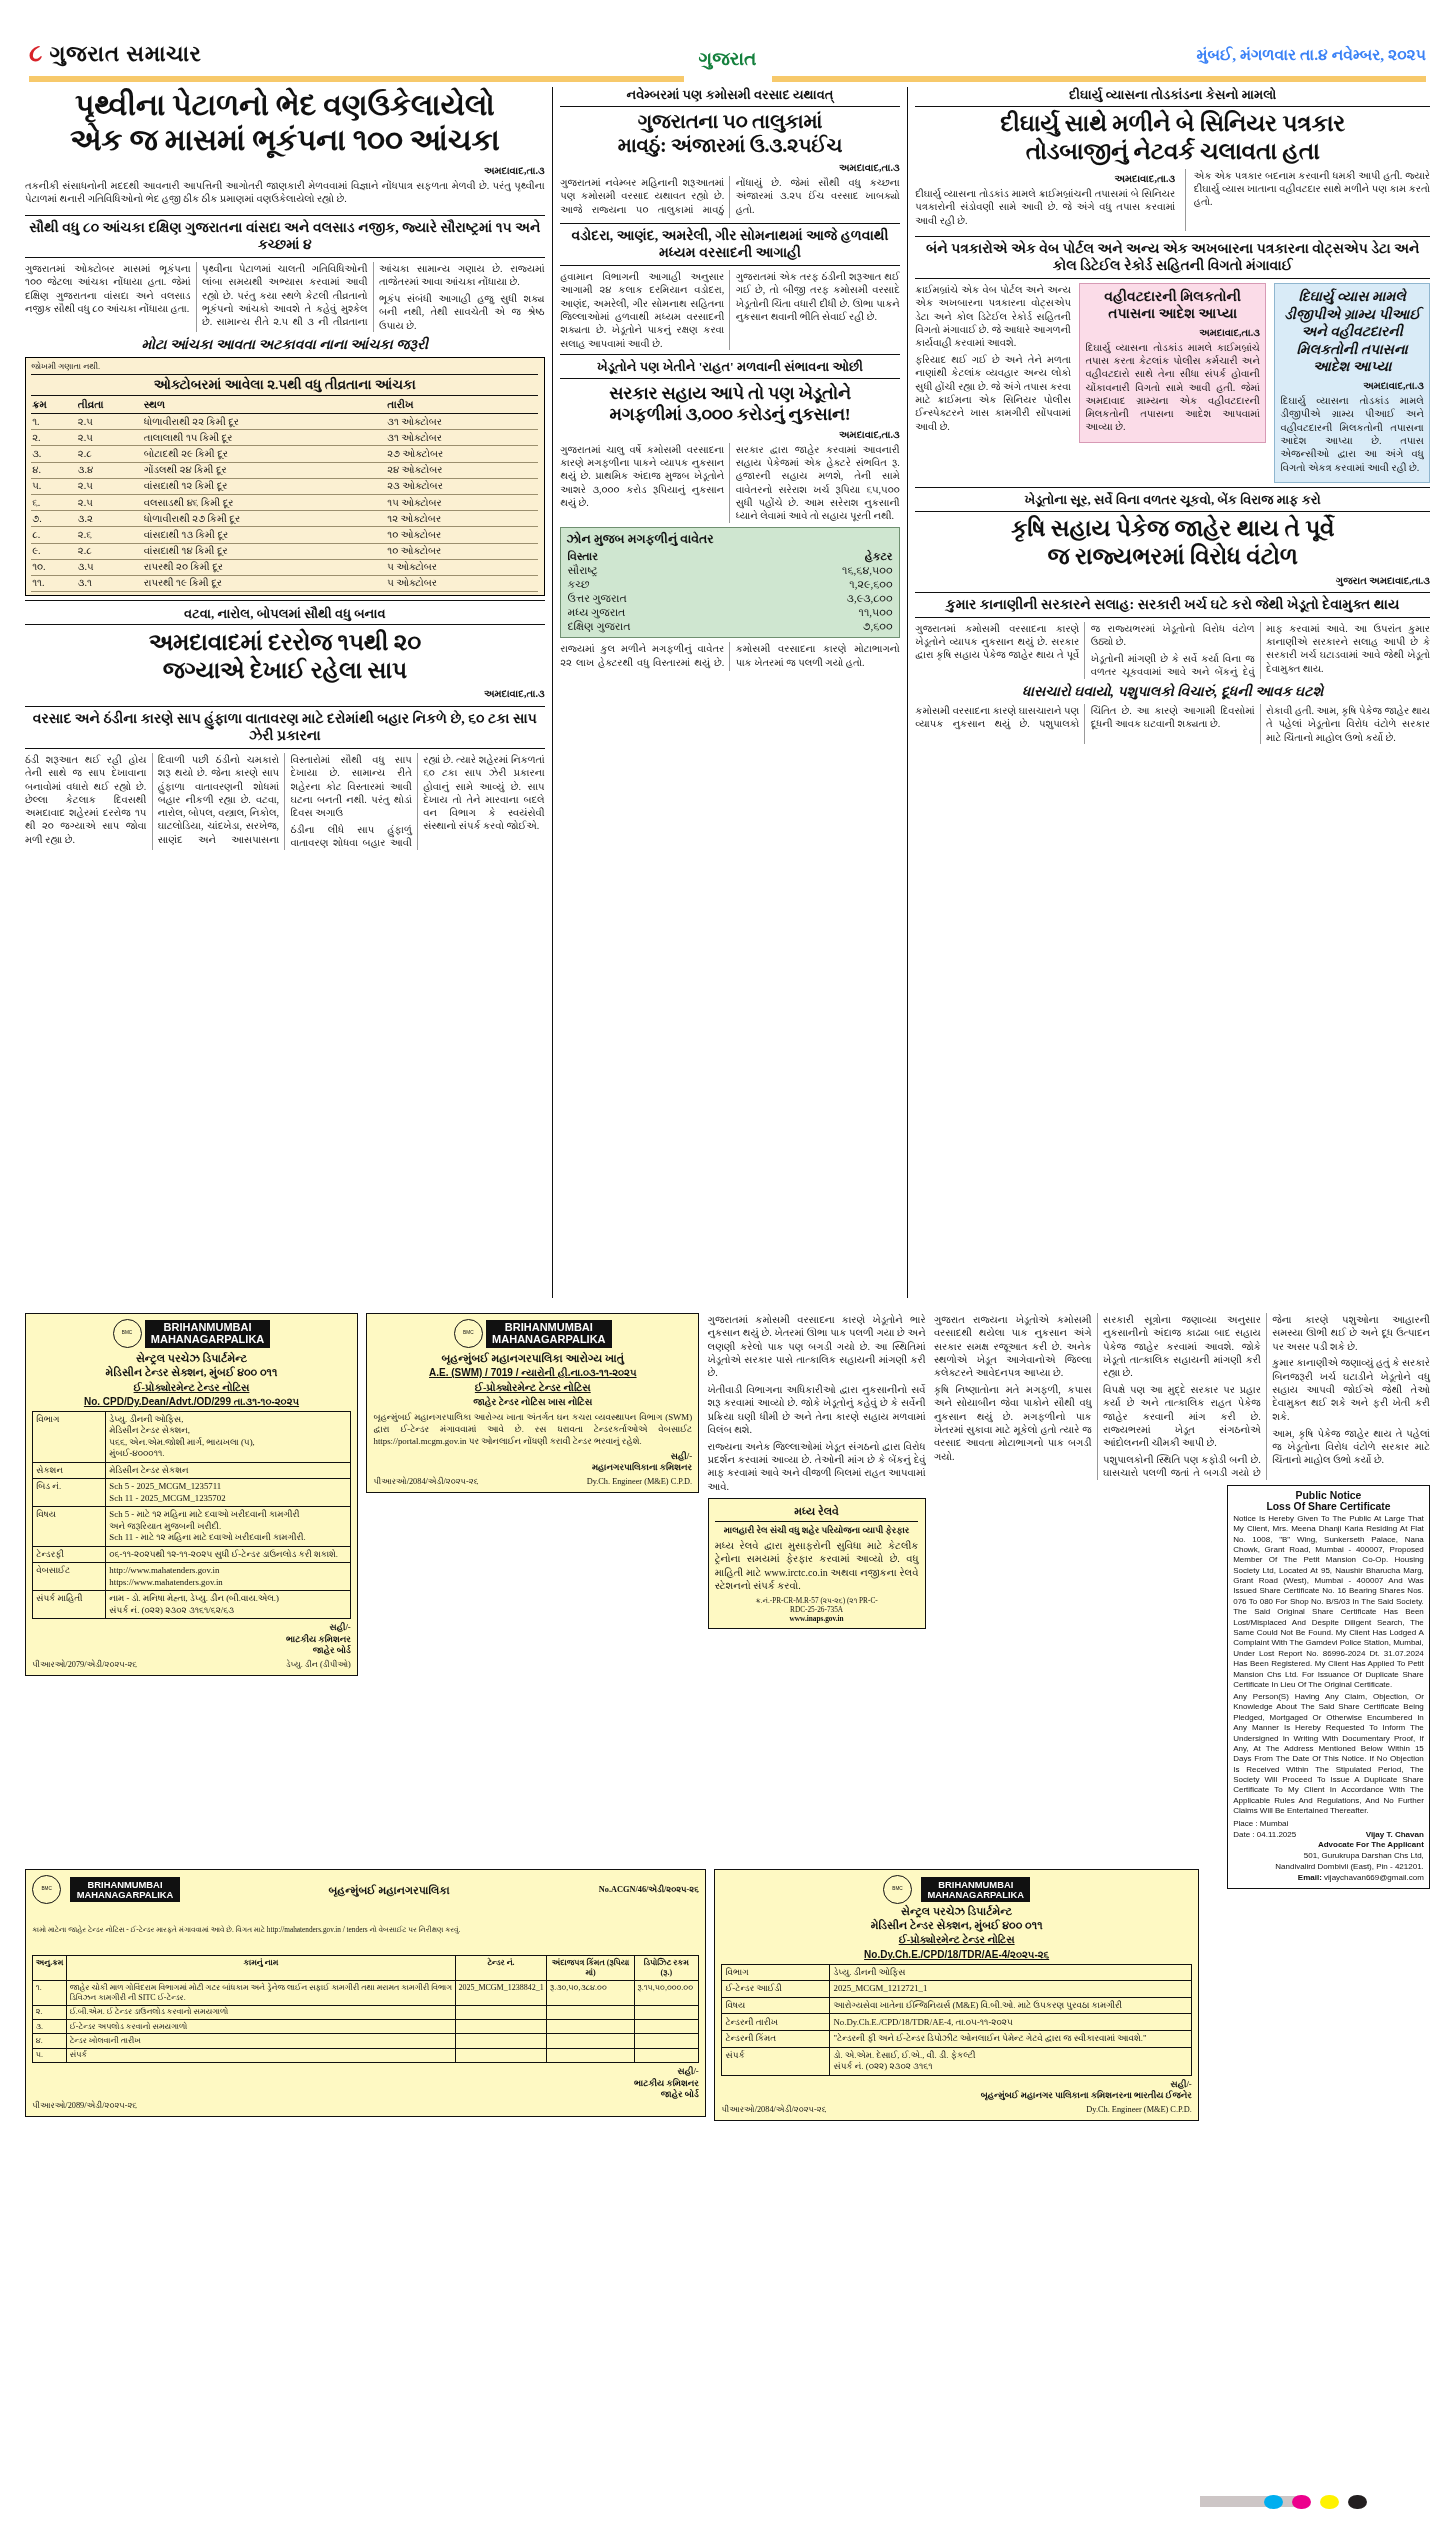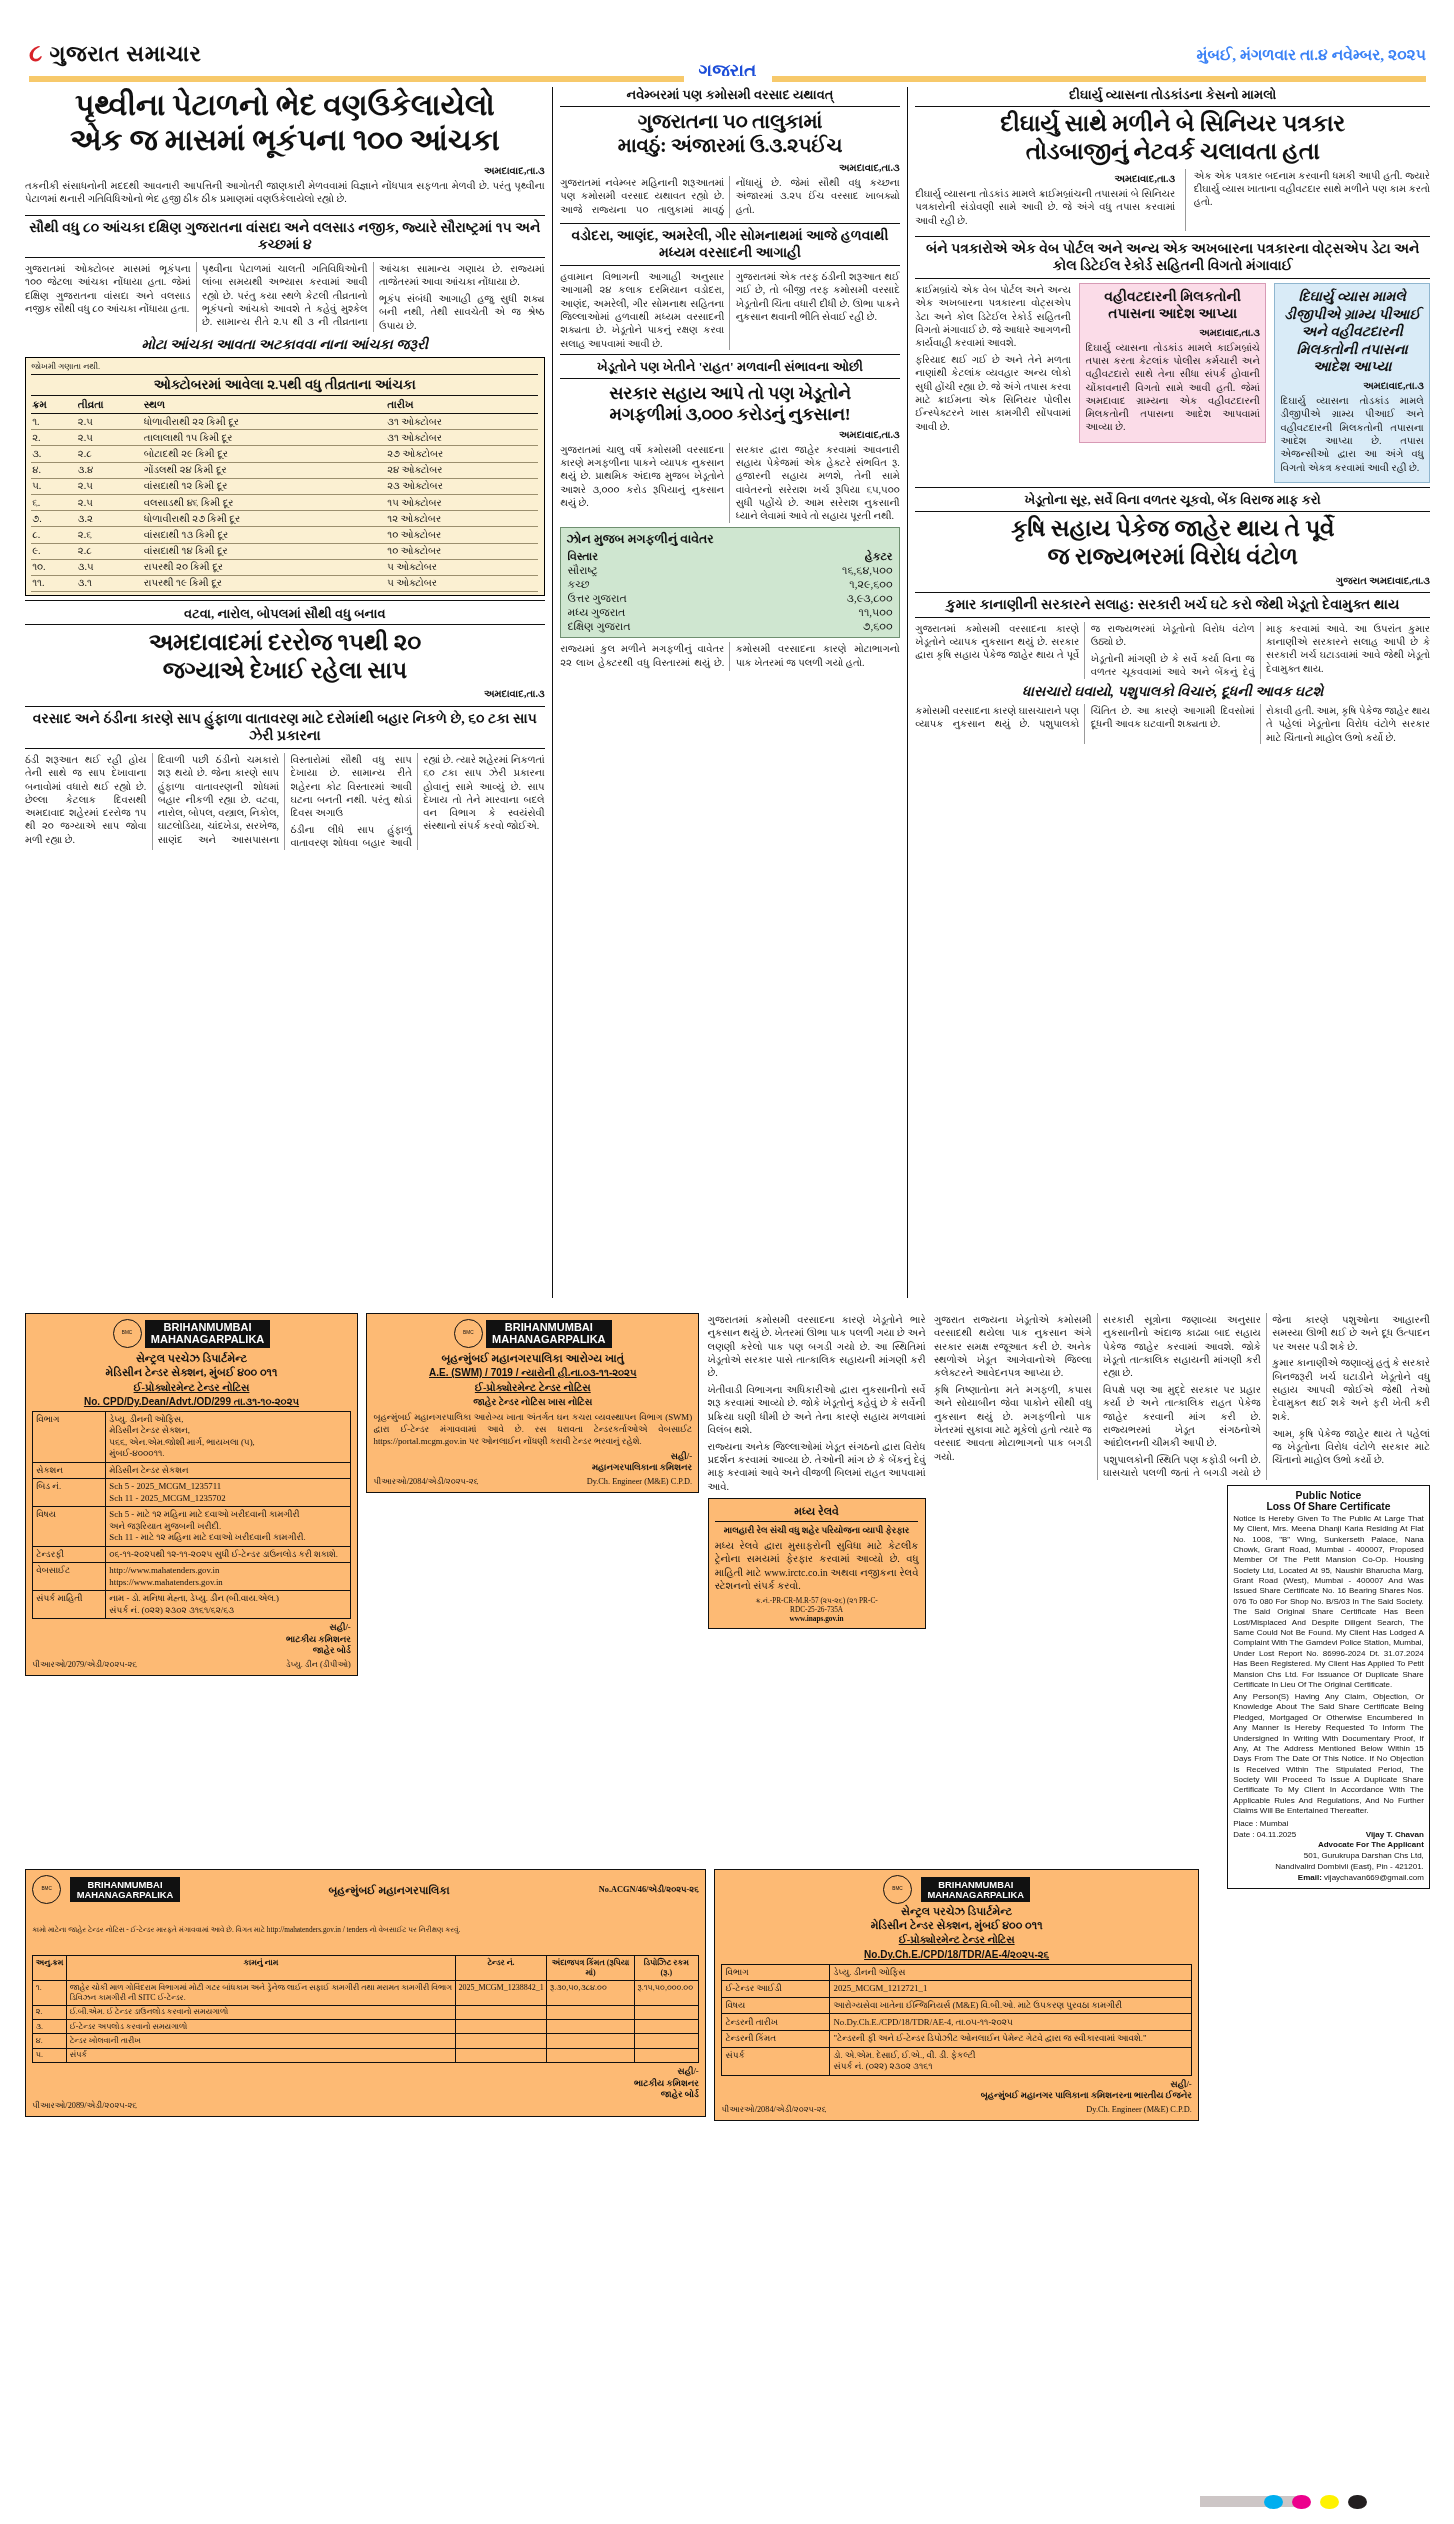--- a/index.html
+++ b/index.html
@@ -11,22 +11,22 @@
     position:relative;
     overflow:hidden;
   }
   .page { position:relative; width:1455px; height:2525px; padding:0; }
 
   
   .masthead { position:relative; height:83px; padding:31px 29px 0 29px; }
   .mast-left { position:absolute; left:29px; top:41px; display:flex; align-items:flex-end; gap:7.3px; }
   .pageno { font-family:"Liberation Sans", sans-serif; font-weight:bold; font-size:24px; color:#d8232a; line-height:1; }
   .mast-title { font-family:"Liberation Sans", sans-serif; font-weight:bold; font-size:22px; letter-spacing:0.5px; color:#111; line-height:1; }
-  .mast-center { position:absolute; left:50%; transform:translateX(-50%); top:60px;
-      font-family:"Liberation Sans", sans-serif; font-weight:bold; font-size:18.7px; color:#1d4ed8; }
+  .mast-center { position:absolute; left:50%; transform:translateX(-50%); top:48px;
+      font-family:"Liberation Sans", sans-serif; font-weight:bold; font-size:18.7px; color:#15803d; }
   .mast-right { position:absolute; right:29px; top:46px; font-size:15.6px; font-weight:bold; color:#3b82f6; }
   .mast-rule { position:absolute; left:29px; right:29px; top:76px; height:5.7px; background:#f7c96b; }
   .mast-rule .gap { position:absolute; left:50%; transform:translateX(-50%); top:0; width:88px; height:5.7px; background:#fff; }
 
   
   .body-wrap { position:absolute; top:87px; left:25px; right:25px; bottom:10.4px; }
   .topzone { display:flex; gap:0; }
   .col { position:relative; }
   .vdiv { width:1px; background:#111; margin:0 7.3px; flex:0 0 1px; }
 
@@ -57,21 +57,21 @@
   .greenbox { background:#cfe6d0; border:0.5px solid #6f8f70; padding:4.2px 5.2px; margin:4.2px 0; }
   .greenbox .gt { font-size:12.5px; font-weight:bold; text-align:left; margin-bottom:2.1px; }
   table.gtab { width:100%; border-collapse:collapse; font-size:11px; }
   table.gtab td { padding:0.5px 1px; }
   table.gtab td.r { text-align:right; }
   table.gtab tr.hd td { font-weight:bold; }
 
   .pinkbox { background:#fbdce8; border:0.5px solid #d79ab5; padding:4.2px 5.2px; }
   .pinkbox .pt { font-size:14px; font-weight:bold; text-align:center; line-height:1.22; margin-bottom:2.1px; }
   .bluebox { background:#d9ebf7; border:0.5px solid #8fb6cf; padding:4.2px 5.2px; }
-  .ad { border:1px solid #111; background:#fdba74; padding:5.2px 6.2px; }
+  .ad { border:1px solid #111; background:#fef9c3; padding:5.2px 6.2px; }
   .ad-logo { display:flex; justify-content:center; align-items:center; margin-bottom:3.1px; }
   .seal { width:29px; height:29px; border:1px solid #111; border-radius:50%;
       display:flex; align-items:center; justify-content:center; font-size:4.7px; text-align:center;
       font-family:"Liberation Sans", sans-serif; line-height:1; }
   .bmclabel { background:#111; color:#fff; font-family:"Liberation Sans", sans-serif; font-weight:bold;
       font-size:11px; line-height:1.08; padding:2.1px 6.2px; margin-left:3.1px; text-align:center; }
   .ad-h { text-align:center; font-size:11px; font-weight:bold; line-height:1.28; }
   .ad-h2 { text-align:center; font-size:10.4px; font-weight:bold; text-decoration:underline; margin:2.1px 0; }
   .ad-h3 { text-align:center; font-size:10px; font-weight:bold; font-family:"Liberation Sans", sans-serif; text-decoration:underline; margin:1.6px 0 3.1px 0; }
   table.adtab { width:100%; border-collapse:collapse; font-size:8.8px; }

